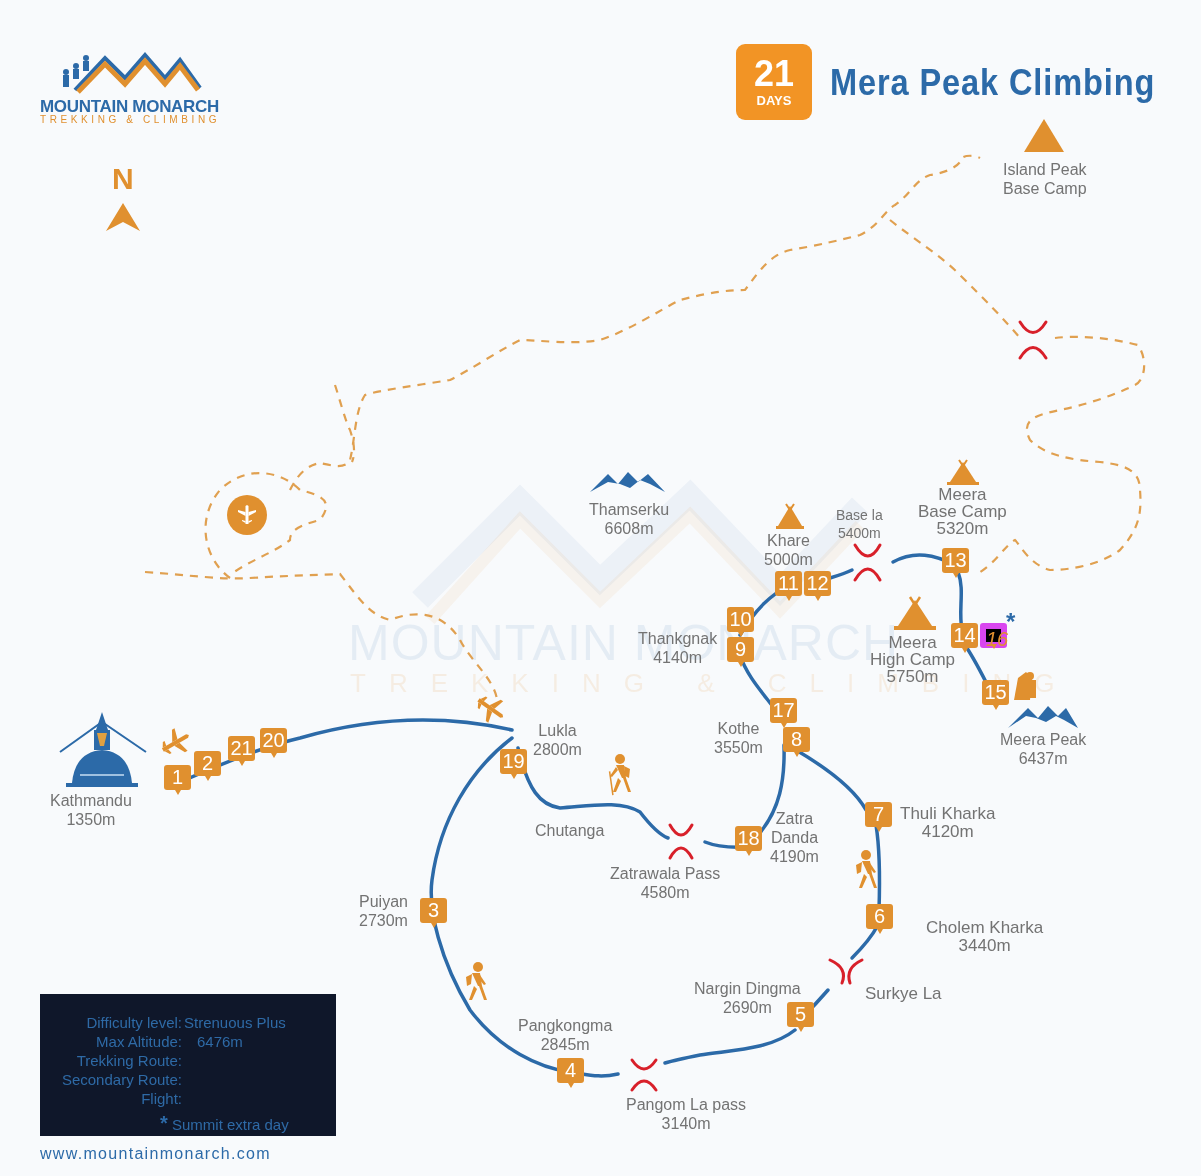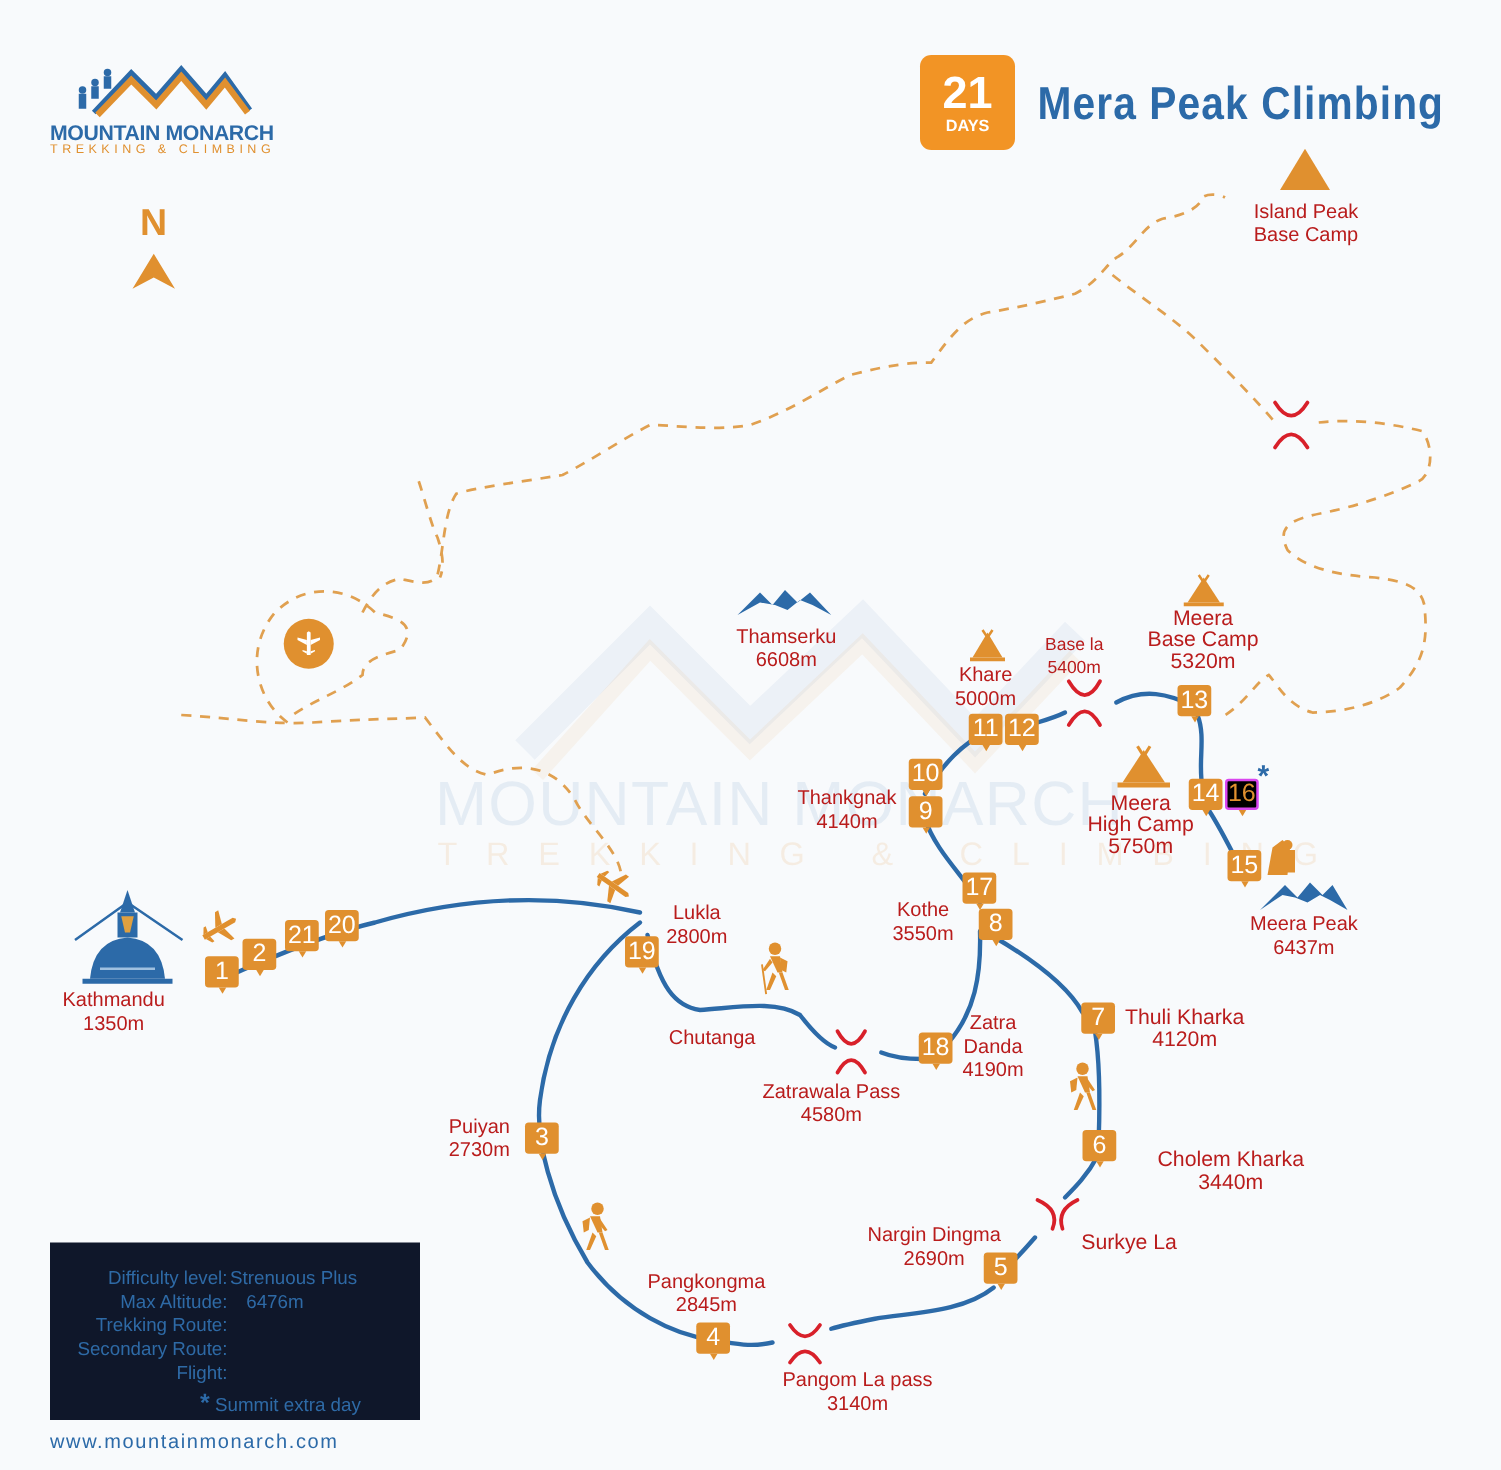--- a/index.html
+++ b/index.html
@@ -1,22 +1,22 @@
 <!DOCTYPE html>
 <html><head>
 <meta charset="utf-8">
 <style>
   html, body { margin: 0; padding: 0; }
   body { width: 1201px; height: 1176px; background: #f8fafc; position: relative; overflow: hidden; font-family: "Liberation Sans", sans-serif; color: #2a6aa8; }
   svg.map { position: absolute; left: 0; top: 0; }
-  .lbl { position: absolute; text-align: center; font-size: 16px; line-height: 19px; color: #b91c1c; white-space: nowrap; }
+  .lbl { position: absolute; text-align: center; font-size: 16px; line-height: 19px; color: #737373; white-space: nowrap; }
   .lbl span { display: block; }
   .pin { position: absolute; width: 27px; height: 25px; background: #e0902f; color: #fff; border-radius: 3px; font-size: 20px; line-height: 25px; text-align: center; box-sizing: border-box; }
   .pin::after { content: ""; position: absolute; left: 50%; bottom: -5px; margin-left: -3px; border-left: 3px solid transparent; border-right: 3px solid transparent; border-top: 5px solid #e0902f; }
-  .pin.outline { background: #000000; color: #e0902f; border: 2px solid #d946ef; line-height: 21px; }
+  .pin.outline { background: #000000; color: #e0902f; border: 6px solid #d946ef; line-height: 21px; font-style: italic; }
   .pin.outline::after { bottom: -7px; }
   .logo-text1 { position: absolute; left: 40px; top: 97px; font-size: 17px; font-weight: bold; color: #2c6aa8; letter-spacing: -0.3px; }
   .logo-text2 { position: absolute; left: 40px; top: 114px; font-size: 10px; color: #e0902f; letter-spacing: 3.6px; }
   .days-badge { position: absolute; left: 736px; top: 44px; width: 76px; height: 76px; background: #f29425; border-radius: 9px; color: #fff; text-align: center; }
   .days-num { font-size: 36px; font-weight: bold; line-height: 40px; margin-top: 10px; }
   .days-lbl { font-size: 13px; font-weight: bold; line-height: 14px; }
   .title { position: absolute; left: 830px; top: 62px; font-size: 37px; font-weight: bold; color: #2c6aa8; letter-spacing: 1px; transform: scaleX(0.88); transform-origin: left; }
   .north { position: absolute; left: 112px; top: 162px; font-size: 30px; font-weight: bold; color: #e0902f; }
   .legend { position: absolute; left: 40px; top: 994px; width: 296px; height: 142px; background: #0f172a; }
   .lg-row { position: absolute; font-size: 15px; color: #2e6aa6; white-space: nowrap; }

